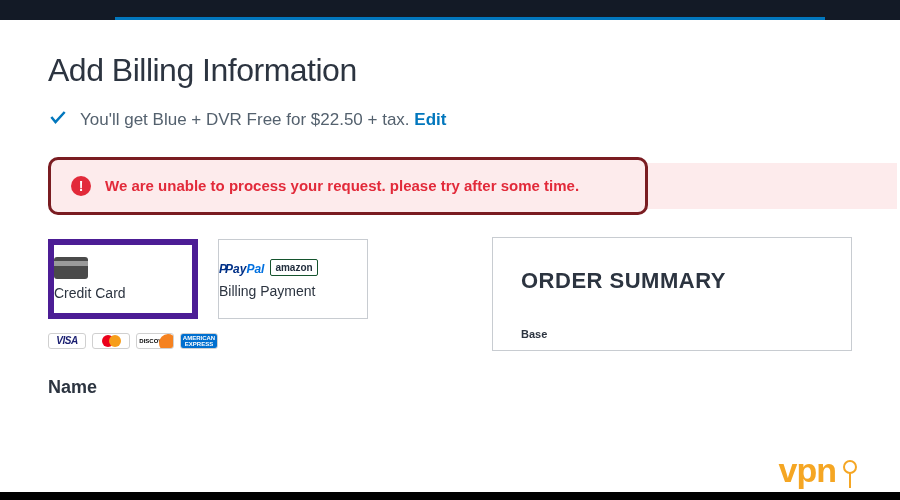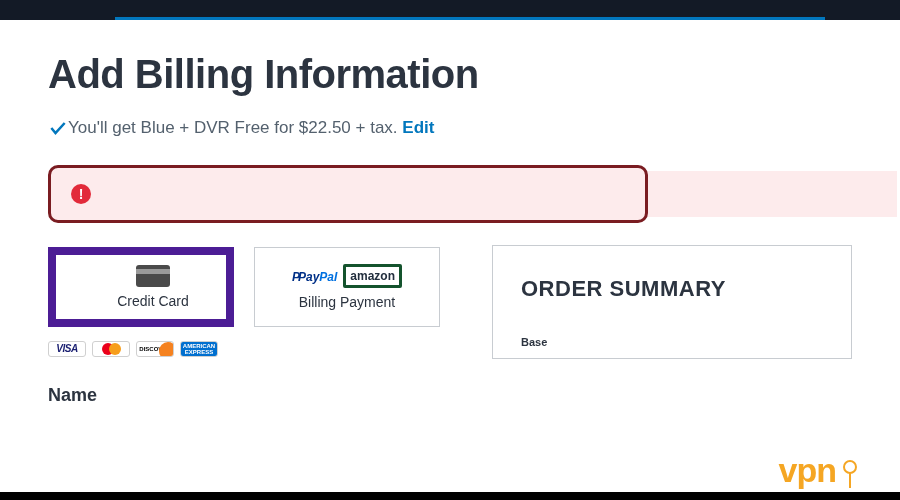--- a/index.html
+++ b/index.html
@@ -22,30 +22,29 @@
       bottom: 0;
       left: 115px;
       right: 75px;
       height: 3px;
       background: #0277bd;
     }
     .top-bar .tab-sep1 { position: absolute; bottom: 0; left: 350px; width: 6px; height: 3px; background: #131a26; }
     .top-bar .tab-sep2 { position: absolute; bottom: 0; left: 590px; width: 6px; height: 3px; background: #131a26; }
     .content { padding: 32px 48px 0 48px; }
     h1.page-title {
-      font-size: 40px;
-      font-weight: 700;
+      font-size: 32px;
+      font-weight: 400;
       color: #2c3440;
       margin-bottom: 18px;
       letter-spacing: -0.5px;
     }
     .bullet-row {
       display: flex;
-      align-items: center;
-      gap: 0;
+      gap: 12px;
       font-size: 17px;
       color: #54616e;
       margin-bottom: 10px;
       line-height: 1.5;
     }
     .check-icon {
       width: 20px; height: 20px;
       stroke: #0277bd;
       stroke-width: 3;
       fill: none;
@@ -86,47 +85,47 @@
       margin-top: 24px;
       display: flex;
       gap: 40px;
       align-items: flex-start;
     }
     .pay-methods {
       display: flex;
       gap: 20px;
     }
     .pay-card {
-      width: 186px;
+      width: 150px;
       height: 80px;
       border: 1px solid #c8ccd1;
       display: flex; flex-direction: column;
-      align-items: center; justify-content: center;
+      justify-content: center;
       gap: 6px;
       cursor: pointer;
       background: #fff;
     }
-    .pay-card.selected { border: 8px solid #4c1d95; padding-left: 24px; }
+    .pay-card.selected { border: 6px solid #4c1d95; }
     .pay-card .label { font-size: 14px; color: #2c3440; }
     .cc-glyph {
       width: 34px; height: 22px;
       background: #4a4a4a;
       border-radius: 3px;
       position: relative;
     }
     .cc-glyph::before {
       content: ""; position: absolute; top: 4px; left: 0; right: 0; height: 5px; background: #9a9a9a;
     }
     .express-logos { display: flex; gap: 6px; align-items: center; }
     .paypal-word { font-size: 12px; font-weight: 800; font-style: italic; color: #003087; }
     .paypal-word .pp-blue { color: #0070e0; }
     .paypal-p { font-size: 12px; font-weight: 900; color: #003087; font-style: italic; margin-right: -2px; }
     .amazon-word {
-      font-size: 12px; font-weight: 800; color: #232f3e;
-      background: #fff; border: 3px solid #14532d; padding: 2px 4px; border-radius: 2px;
+      font-size: 10px; font-weight: 800; color: #232f3e;
+      background: #fff; border: 1px solid #14532d; padding: 2px 4px; border-radius: 2px;
     }
     .card-logos {
       margin-top: 14px;
       display: flex;
       gap: 6px;
     }
     .mini-card {
       width: 38px; height: 16px;
       border: 1px solid #d0d0d0;
       border-radius: 3px;
@@ -211,20 +210,21 @@
     <span>
       <span>You'll get Blue + DVR Free for $22.50 + tax.</span>
       <span class="edit-link">Edit</span>
     </span>
   </div>
 
   <div style="position:relative; z-index:1;">
     <div class="error-banner">
       <div class="error-banner-bg"></div>
       <div class="error-icon">!</div>
+      <div class="error-text">We are unable to process your request. please try after some time.</div>
     </div>
   </div>
 
   <div class="pay-row">
     <div class="left-col">
       <div class="pay-methods">
         <div class="pay-card selected">
           <div class="cc-glyph"></div>
           <div class="label">Credit Card</div>
         </div>

